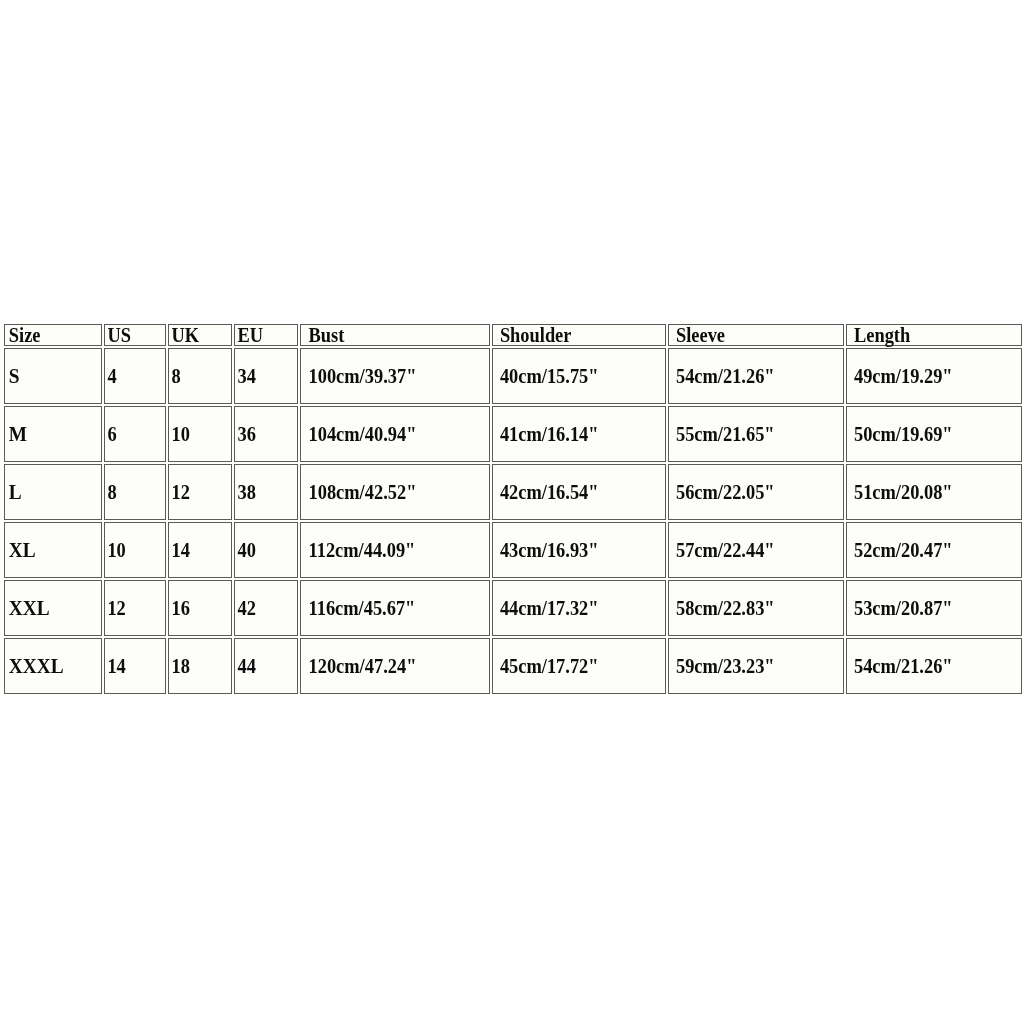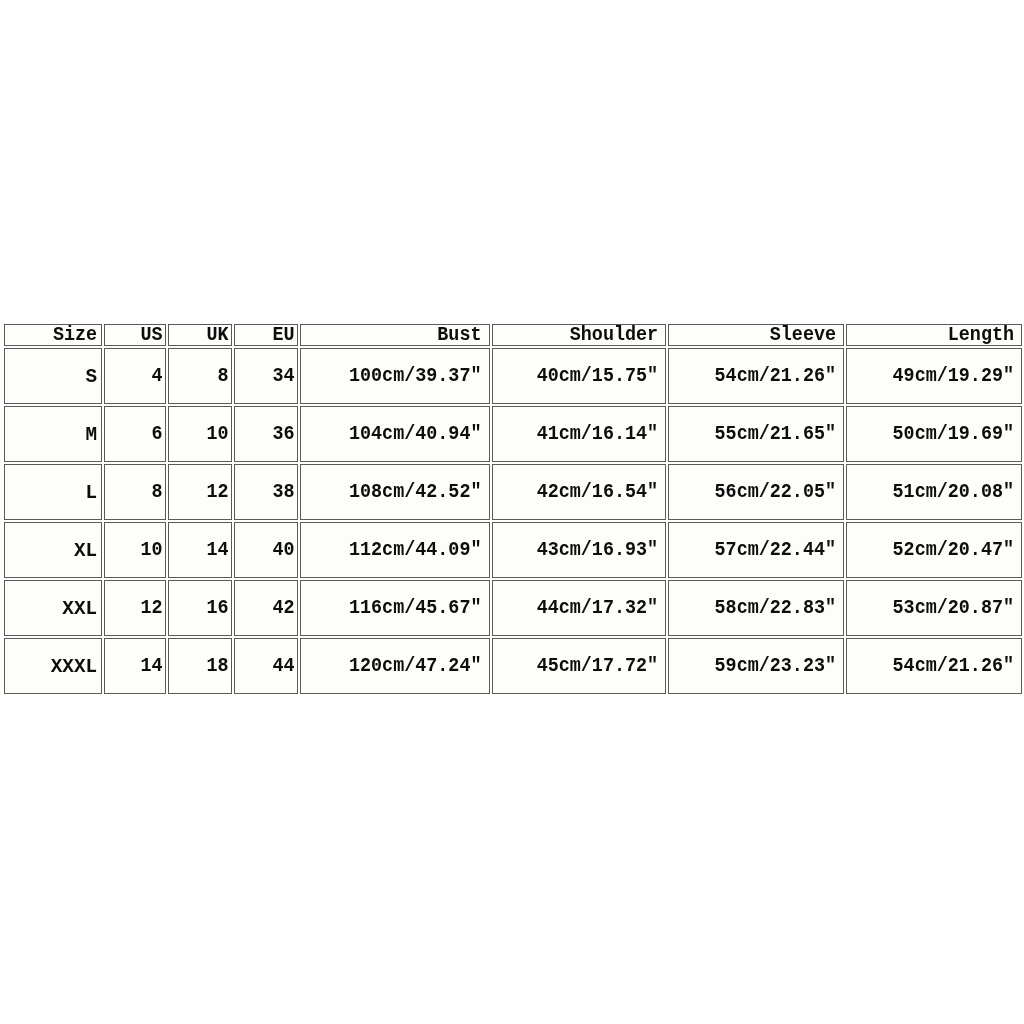--- a/index.html
+++ b/index.html
@@ -29,23 +29,23 @@
     border-collapse: separate;
     border-spacing: 2px 2px;
     table-layout: fixed;
     background: #ffffff;
   }
 
   table.size-chart td,
   table.size-chart th {
     border: 1.5px solid #5a5a58;
     background: #fdfdfa;
-    text-align: right;
+    text-align: left;
     vertical-align: middle;
-    font-family: Liberation Mono, monospace;
+    font-family: Liberation Serif, serif;
     font-weight: bold;
     color: #0d0d0d;
     padding: 0;
     line-height: 1;
     font-stretch: condensed;
     transform-origin: center center;
   }
 
   
   table.size-chart thead th {

